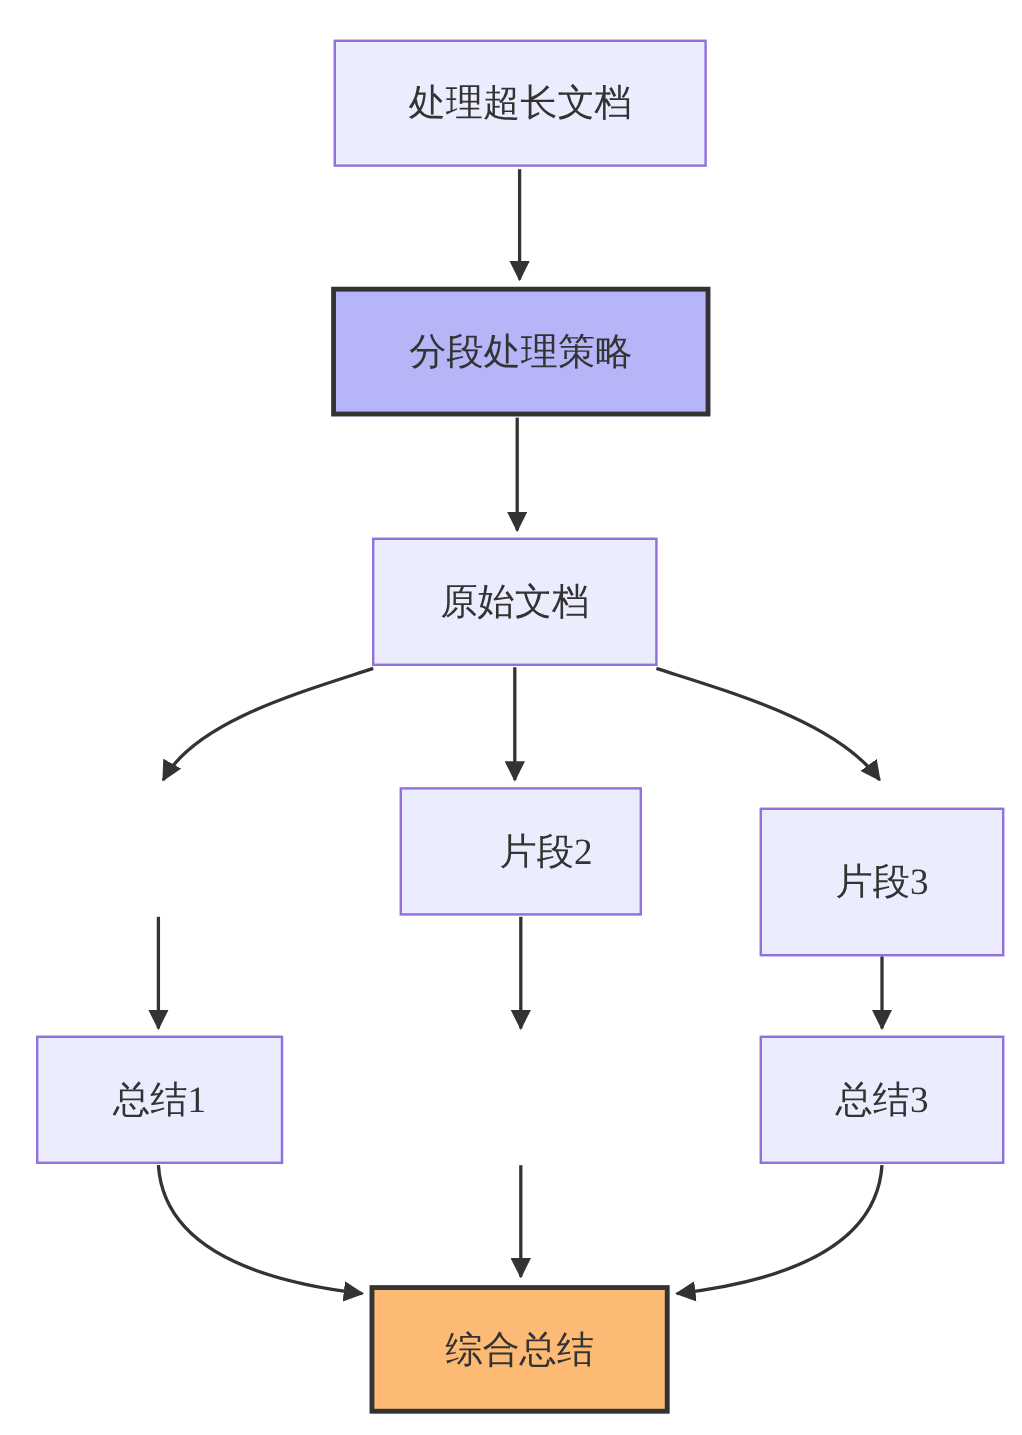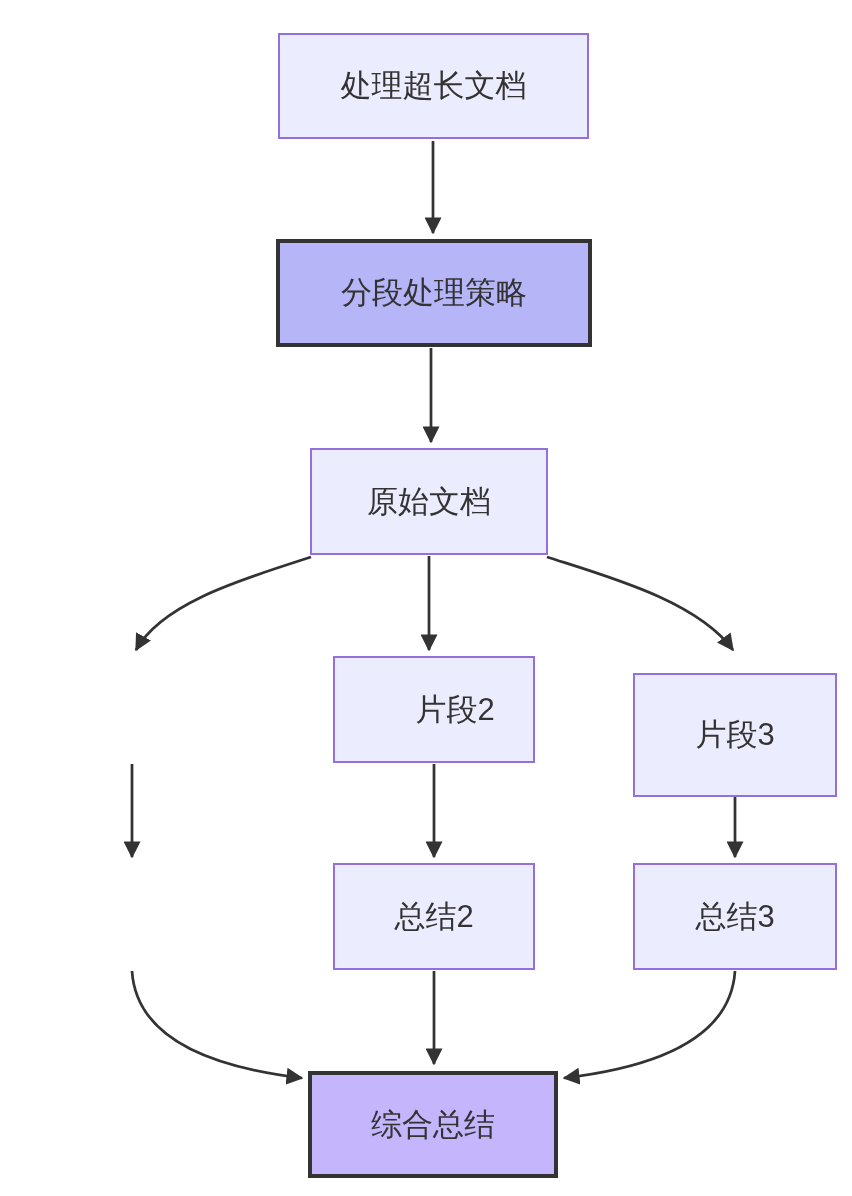--- a/index.html
+++ b/index.html
@@ -26,27 +26,28 @@
     box-sizing: border-box;
     display: flex;
     align-items: center;
     justify-content: center;
     font-size: 31px;
     color: #333333;
     background: #ececff;
     border: 2px solid #9370db;
     text-align: center;
     white-space: nowrap;
+    font-family: Liberation Serif, serif;
   }
   .node.highlight {
     background: #b5b5f7;
     border: 4px solid #333333;
   }
   .node.result {
-    background: #c4b5fd;
+    background: #fdba74;
     border: 4px solid #333333;
   }
   
   #node-A  { left: 278px; top: 33px;   width: 311px; height: 106px; }
   #node-B  { left: 276px; top: 239px;  width: 316px; height: 108px; }
   #node-C  { left: 310px; top: 448px;  width: 238px; height: 107px; }
   #node-D1 { left: 32px;  top: 656px;  width: 201px; height: 107px; }
   #node-D2 { left: 333px; top: 656px;  width: 202px; height: 107px; padding-left: 42px; }
   #node-D3 { left: 633px; top: 656px;  width: 204px; height: 124px; margin-top: 17px; }
   #node-E1 { left: 30px;  top: 863px;  width: 206px; height: 107px; }
@@ -94,24 +95,24 @@
 
 
   <div id="node-D2" class="node">
     <span>片段2</span>
   </div>
 
   <div id="node-D3" class="node">
     <span>片段3</span>
   </div>
 
+  <div id="node-E1" class="node">
+    <span>总结1</span>
+  </div>
 
-  <div id="node-E2" class="node">
-    <span>总结2</span>
-  </div>
 
   <div id="node-E3" class="node">
     <span>总结3</span>
   </div>
 
   <div id="node-F" class="node result">
     <span>综合总结</span>
   </div>
 
 </div>

